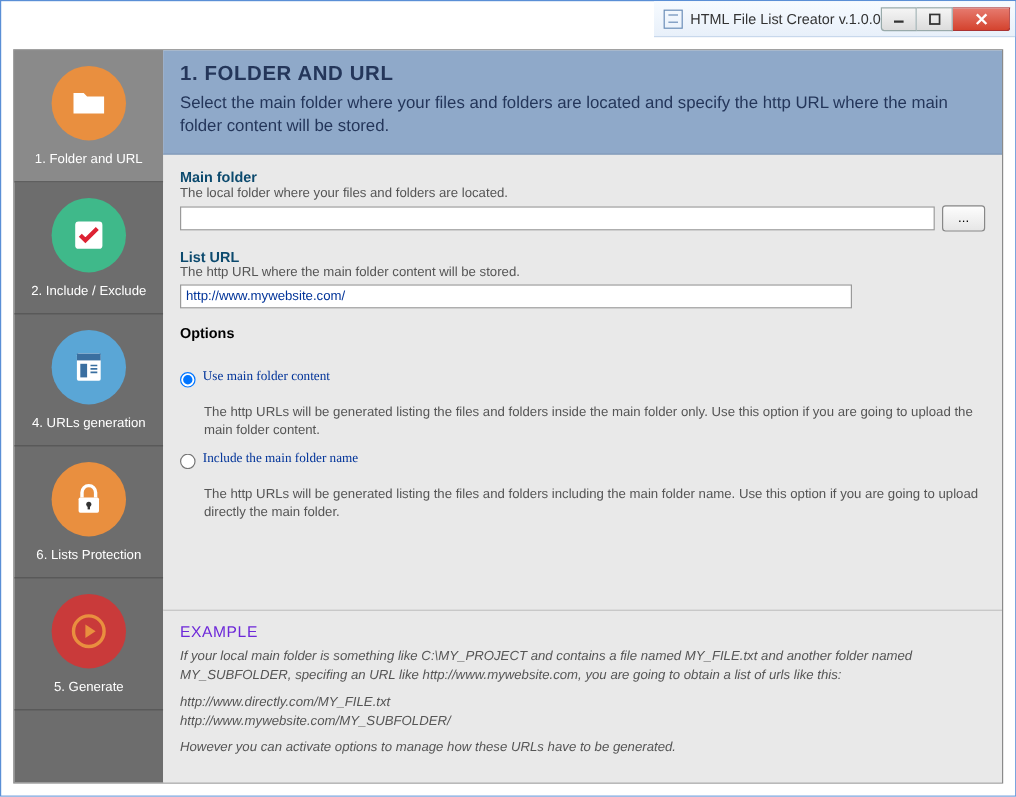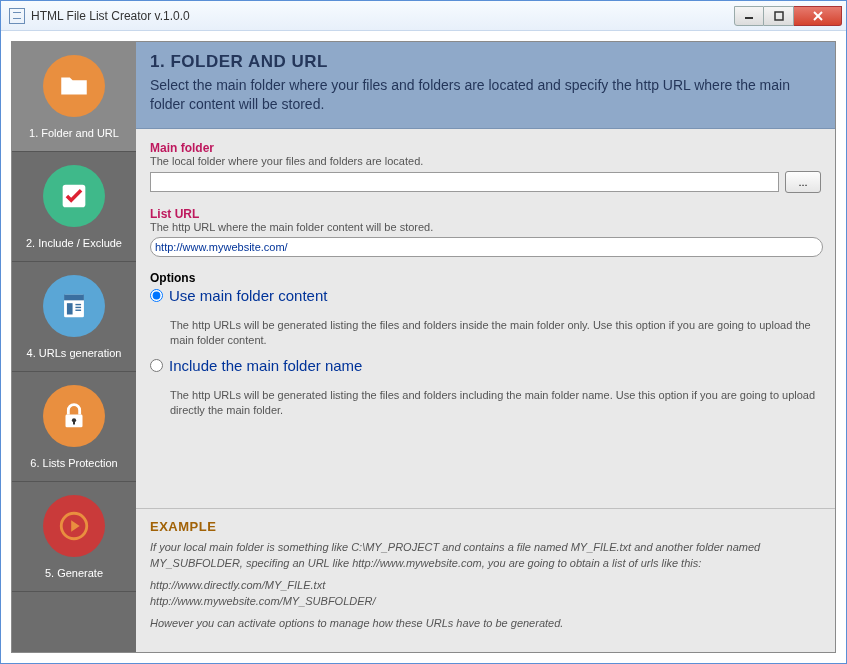--- a/index.html
+++ b/index.html
@@ -3,21 +3,21 @@
 <meta charset="utf-8">
 <style>
 * { margin: 0; padding: 0; box-sizing: border-box; font-family: "Segoe UI", Tahoma, sans-serif; }
 body { background: #fff; width: 847px; height: 664px; overflow: hidden; }
 
 
 .window {
   width: 847px; height: 664px;
   border: 1px solid #5a8fd6;
   background: #fff;
-  display: flex; flex-direction: column;
+  display: flex; flex-direction: column; align-items: flex-end;
 }
 .titlebar {
   height: 30px;
   background: linear-gradient(to bottom, #f7fbff, #e8f0fa);
   border-bottom: 1px solid #c8d8ec;
   display: flex; align-items: center;
   padding-left: 8px;
 }
 .titlebar .app-icon {
   width: 16px; height: 16px;
@@ -96,53 +96,53 @@
 .header p { font-size: 14px; color: #24365a; line-height: 1.35; }
 
 .form-area {
   background: #e9e9e9;
   flex: 1;
   padding: 12px 14px;
   overflow: auto;
   font-size: 11px; color: #333;
 }
 .group { margin-bottom: 14px; }
-.group-label { font-weight: bold; font-size: 12px; color: #be185d; }
+.group-label { font-weight: bold; font-size: 12px; color: #0c4a6e; }
 .group-desc { color: #555; margin-bottom: 4px; }
 .row { display: flex; gap: 6px; align-items: center; }
 input[type=text] {
   flex: 1; height: 20px; padding: 2px 4px;
   border: 1px solid #9a9a9a; background: #fff;
   font-size: 11px; color: #003399;
 }
 .browse-btn {
   width: 36px; height: 22px;
   border: 1px solid #888; background: linear-gradient(#fdfdfd,#e6e6e6);
   border-radius: 3px; font-size: 11px; cursor: pointer;
 }
 
-.opts-title { font-weight: bold; font-size: 12px; color: #000; margin-bottom: 2px; }
+.opts-title { font-weight: bold; font-size: 12px; color: #000; margin-bottom: 23px; }
 .radio-row { display: flex; align-items: flex-start; gap: 6px; margin-bottom: 2px; }
 .radio-row input { margin-top: 2px; }
-.radio-label { color: #003399; font-size: 15px; }
+.radio-label { color: #003399; font-size: 11px; font-family: Liberation Serif, serif; }
 .radio-desc {
   color: #555; font-size: 11px;
   margin: 14px 0 10px 20px;
   line-height: 1.35;
 }
 
 
 .example {
   background: #e9e9e9;
   border-top: 1px solid #c0c0c0;
   padding: 10px 14px 14px 14px;
   font-size: 11px; color: #555;
 }
 .example h2 {
-  font-size: 13px; font-weight: bold; color: #a16207;
+  font-size: 13px; font-weight: normal; color: #6d28d9;
   letter-spacing: 0.5px; margin-bottom: 6px;
 }
 .example p { line-height: 1.45; margin-bottom: 6px; font-style: italic; }
 </style>
 </head>
 <body>
 
 <div class="window">
   <div class="titlebar">
     <span class="app-icon"></span>
@@ -240,21 +240,21 @@
           <div class="group-desc">The local folder where your files and folders are located.</div>
           <div class="row">
             <input type="text" value="" style="">
             <button class="browse-btn">...</button>
           </div>
         </div>
 
         <div class="group">
           <div class="group-label">List URL</div>
           <div class="group-desc">The http URL where the main folder content will be stored.</div>
-          <input type="text" style="width: 673px; border-radius: 10px;" value="http://www.mywebsite.com/">
+          <input type="text" style="width: 560px;" value="http://www.mywebsite.com/">
         </div>
 
         <div class="group">
           <div class="opts-title">Options</div>
 
           <div class="radio-row">
             <input type="radio" name="opt" checked="" style="">
             <span class="radio-label">Use main folder content</span>
           </div>
           <div class="radio-desc">The http URLs will be generated listing the files and folders inside the main folder only. Use this option if you are going to upload the main folder content.</div>

